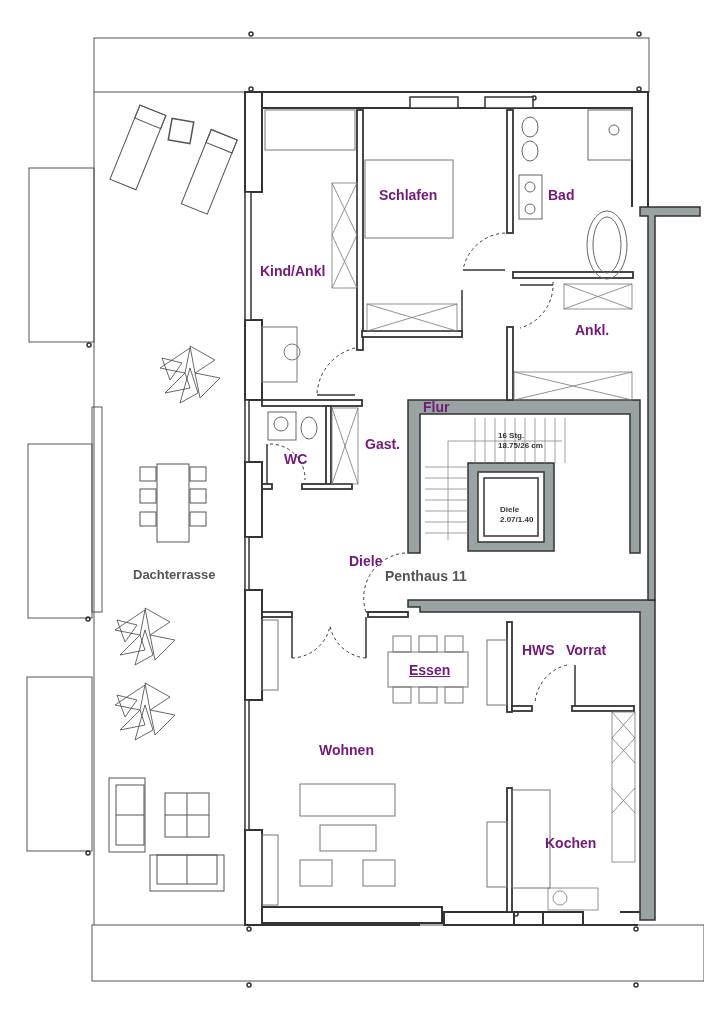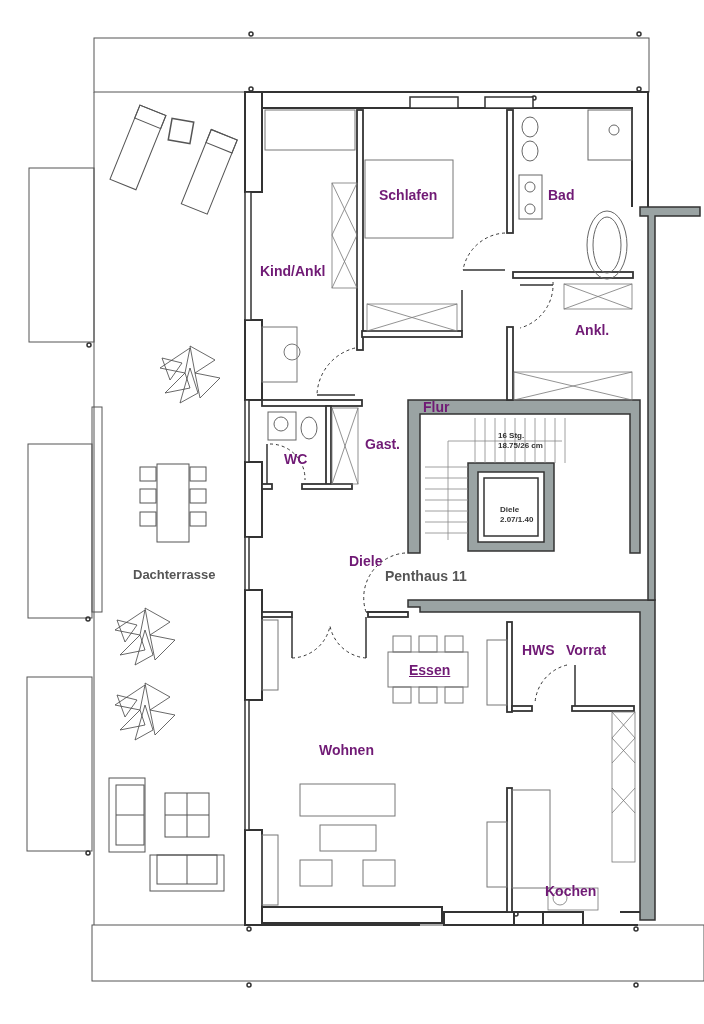--- a/index.html
+++ b/index.html
@@ -239,18 +239,18 @@
 <div class="room-label" style="left:423px;top:359px;margin-top:40px;">Flur</div>
 <div class="room-label" style="left:365px;top:436px;">Gast.</div>
 <div class="room-label" style="left:284px;top:451px;">WC</div>
 <div class="room-label" style="left:302px;top:553px;margin-left:47px;">Diele</div>
 <div class="room-label gray" style="left:133px;top:567px;font-size:13px;">Dachterrasse</div>
 <div class="room-label gray" style="left:385px;top:568px;">Penthaus 11</div>
 <div class="room-label" style="left:409px;top:662px;text-decoration:underline;">Essen</div>
 <div class="room-label" style="left:522px;top:642px;">HWS</div>
 <div class="room-label" style="left:566px;top:642px;text-align:right;">Vorrat</div>
 <div class="room-label" style="left:319px;top:742px;">Wohnen</div>
-<div class="room-label" style="left:545px;top:835px;margin-top:48px;">Kochen</div>
+<div class="room-label" style="left:545px;top:835px;">Kochen</div>
 
 <div class="small-label" style="left:498px;top:431px;">16 Stg.</div>
 <div class="small-label" style="left:498px;top:441px;">18.75/26 cm</div>
 <div class="small-label" style="left:500px;top:505px;">Diele</div>
 <div class="small-label" style="left:500px;top:515px;">2.07/1.40</div>
 
 </body></html>

